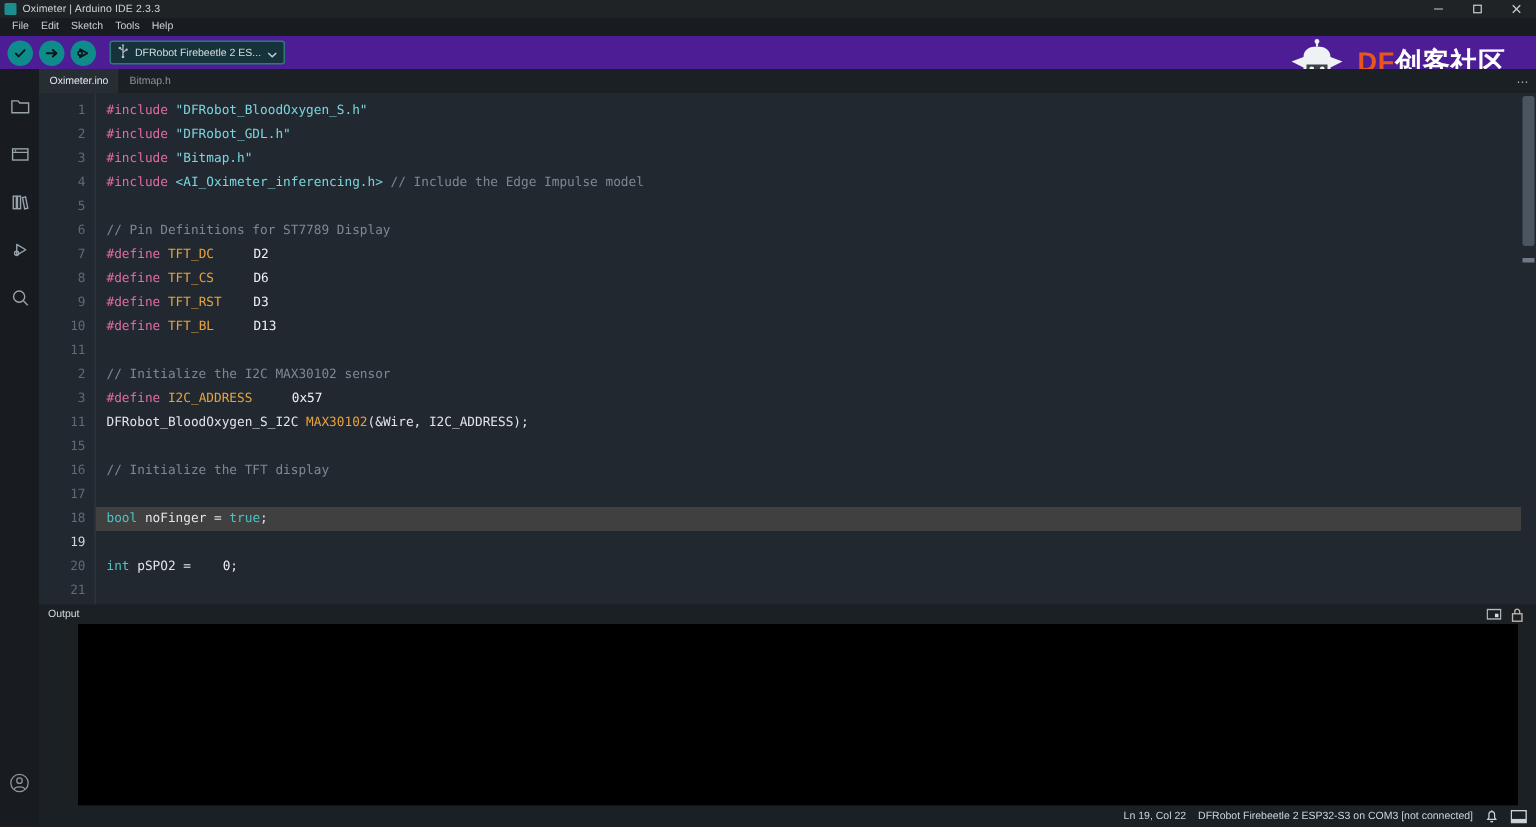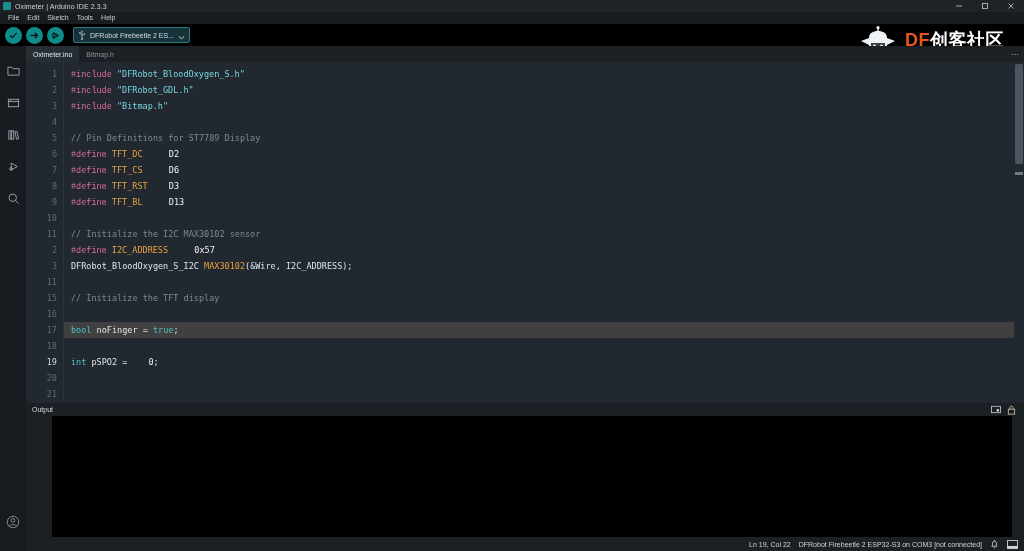--- a/index.html
+++ b/index.html
@@ -48,21 +48,21 @@
     display: flex; align-items: center; padding-left: 4px;
   }
   .menuitem {
     font-size: 7px; color: #c9ced3;
     padding: 0 4px; line-height: 12px; white-space: nowrap;
   }
 
   
   .toolbar {
     height: 22px; flex: none;
-    background: #000000;
+    background: #4c1d95;
     display: flex; align-items: center; padding-left: 5px;
     position: relative;
   }
   .tool-btn {
     width: 17px; height: 17px; border-radius: 50%;
     background: #0e8c8c;
     display: flex; align-items: center; justify-content: center;
     margin-right: 4px; flex: none;
   }
   .tool-btn svg { display: block; }
@@ -176,21 +176,21 @@
     flex: 1; min-width: 0;
     padding-top: 4px; padding-left: 8px;
     overflow: hidden;
   }
   .cline {
     font-family: "DejaVu Sans Mono", monospace;
     font-size: 8.5px; line-height: 16px; height: 16px;
     white-space: pre; color: #d8dee4;
   }
   .cline.active { background: #404040; margin-left: -8px; padding-left: 8px; }
-  .t-pre   { color: #e06c9f; font-family: Liberation Mono, monospace; }
+  .t-pre   { color: #e06c9f; }
   .t-str   { color: #79d6e0; }
   .t-cmt   { color: #7c8992; }
   .t-macro { color: #e8a33d; }
   .t-num   { color: #f0f2f4; padding-left: 16px; }
   .t-type  { color: #4fc1c1; }
   .t-fn    { color: #e8a33d; }
   .t-plain { color: #dfe5ea; }
   .t-kw    { color: #4fc1c1; }
 
   
@@ -411,20 +411,21 @@
             <div class="gut-num">18</div>
             <div class="gut-num active">19</div>
             <div class="gut-num">20</div>
             <div class="gut-num">21</div>
           </div>
         <div class="gut-rule"></div>
         <div class="code" id="code">
             <div class="cline"><span class="t-pre">#include </span><span class="t-str">"DFRobot_BloodOxygen_S.h"</span></div>
             <div class="cline"><span class="t-pre">#include </span><span class="t-str">"DFRobot_GDL.h"</span></div>
             <div class="cline"><span class="t-pre">#include </span><span class="t-str">"Bitmap.h"</span></div>
+            <div class="cline"><span class="t-pre">#include </span><span class="t-str">&lt;AI_Oximeter_inferencing.h&gt;</span><span class="t-cmt"> // Include the Edge Impulse model</span></div>
             <div class="cline">&nbsp;</div>
             <div class="cline"><span class="t-cmt">// Pin Definitions for ST7789 Display</span></div>
             <div class="cline"><span class="t-pre">#define </span><span class="t-macro">TFT_DC</span><span class="t-plain">  </span><span class="t-num">D2</span></div>
             <div class="cline"><span class="t-pre">#define </span><span class="t-macro">TFT_CS</span><span class="t-plain">  </span><span class="t-num">D6</span></div>
             <div class="cline"><span class="t-pre">#define </span><span class="t-macro">TFT_RST</span><span class="t-plain"> </span><span class="t-num">D3</span></div>
             <div class="cline"><span class="t-pre">#define </span><span class="t-macro">TFT_BL</span><span class="t-plain">  </span><span class="t-num">D13</span></div>
             <div class="cline">&nbsp;</div>
             <div class="cline"><span class="t-cmt">// Initialize the I2C MAX30102 sensor</span></div>
             <div class="cline"><span class="t-pre">#define </span><span class="t-macro">I2C_ADDRESS</span><span class="t-plain">  </span><span class="t-num">0x57</span></div>
             <div class="cline"><span class="t-plain">DFRobot_BloodOxygen_S_I2C </span><span class="t-fn">MAX30102</span><span class="t-plain">(&amp;Wire, I2C_ADDRESS);</span></div>

